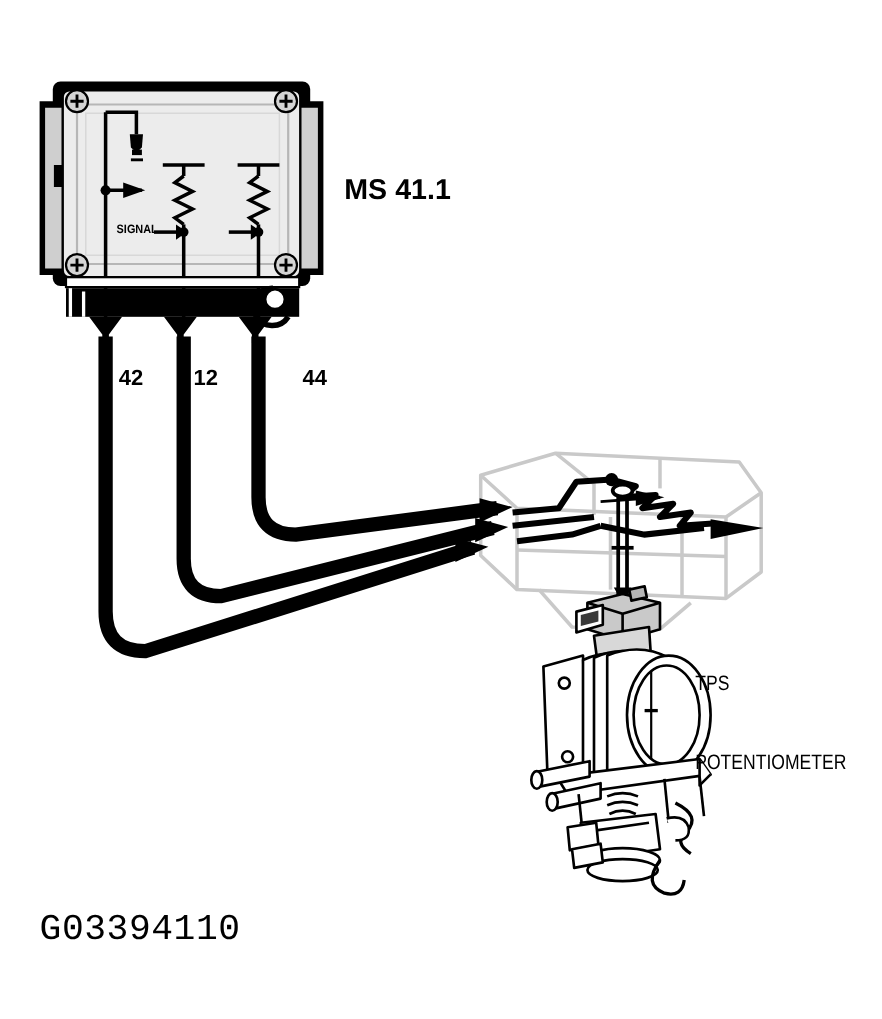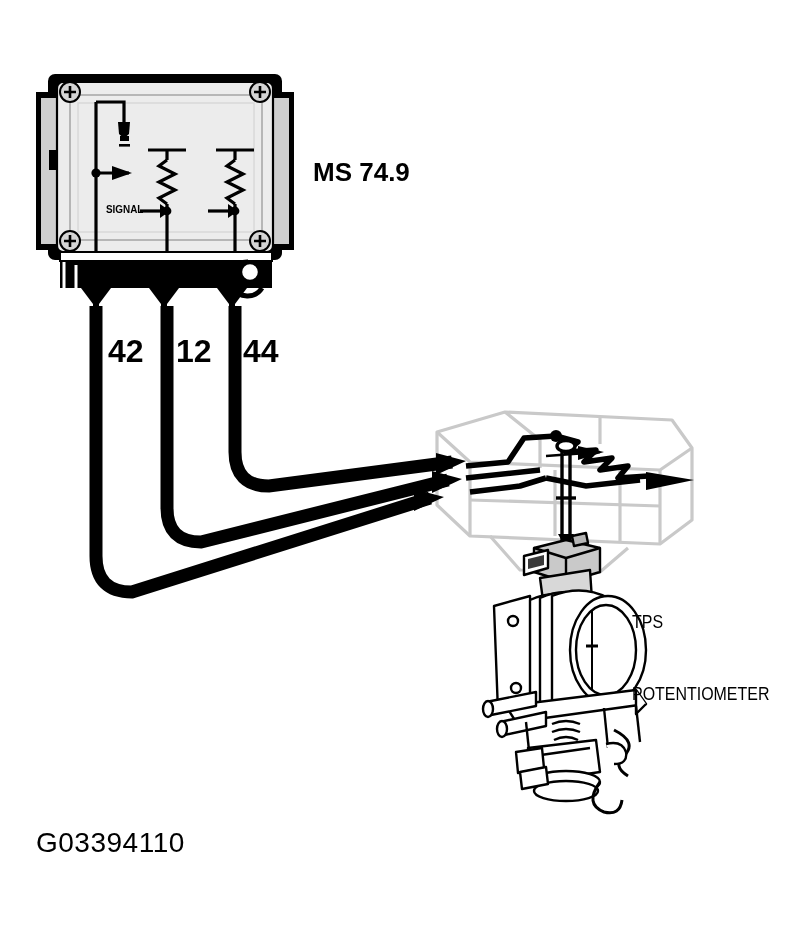--- a/index.html
+++ b/index.html
@@ -4,25 +4,25 @@
 <style>
   html,body{margin:0;padding:0;background:#ffffff;}
   body{width:802px;height:926px;position:relative;overflow:hidden;
        font-family:"Liberation Sans",sans-serif;color:#000;}
   #diagram-root{position:absolute;inset:0;}
   svg.layer{position:absolute;left:0;top:0;width:802px;height:926px;}
   .txt{position:absolute;white-space:pre;color:#000;}
   #module-title{left:313px;top:95px;font-size:26px;font-weight:bold;line-height:31px;}
   #tps-label{left:632px;top:562px;font-size:19px;line-height:24px;
              transform:scaleX(.84);transform-origin:left top;}
-  #figure-id{left:36px;top:827px;font-size:28px;letter-spacing:.5px;}
-  .wire-num{position:absolute;font-size:32px;font-weight:bold;}
+  #figure-id{left:36px;top:827px;font-size:33px;letter-spacing:.5px;font-family:Liberation Mono, monospace;}
+  .wire-num{position:absolute;font-size:20px;font-weight:bold;}
   #wire-num-0{left:108px;top:333px;}
   #wire-num-1{left:176px;top:333px;}
-  #wire-num-2{left:243px;top:333px;}
+  #wire-num-2{left:243px;top:333px;padding-left:32px;}
   #signal-label{left:106px;top:203px;font-size:11px;font-weight:bold;
                 transform:scaleX(.9);transform-origin:left top;}
 </style>
 </head>
 <body>
 
 <div id="diagram-root">
 
   <svg class="layer" viewBox="0 0 802 926">
     <g fill="none" stroke="#c9c9c9" stroke-width="3.2" stroke-linejoin="round">
@@ -261,21 +261,21 @@
 
       <g fill="none" stroke-width="3">
         <path d="M614,730 Q638,742 624,756 Q612,766 628,776"></path>
         <path d="M600,782 Q584,804 604,812 Q620,816 622,800"></path>
       </g>
       <path d="M606,744 Q622,740 626,752 Q628,764 614,764" fill="#fff"></path>
     </g>
   </svg>
 
   <div class="txt" id="module-title">
-    <div>MS 74.9</div>
+    <div>MS 41.1</div>
   </div>
 
   <div class="txt" id="signal-label">SIGNAL</div>
 
   <div class="wire-num" id="wire-num-0">42</div>
   <div class="wire-num" id="wire-num-1">12</div>
   <div class="wire-num" id="wire-num-2">44</div>
 
   <div class="txt" id="tps-label">
     <div>TPS</div>

